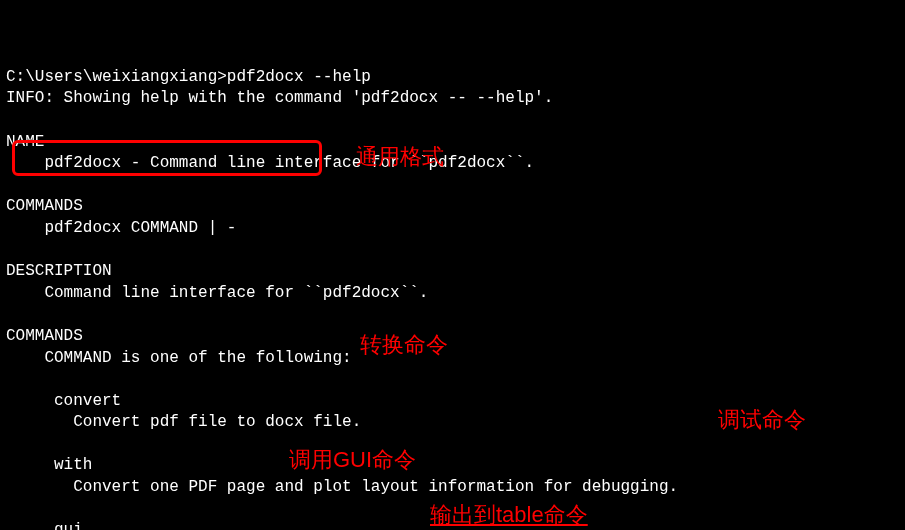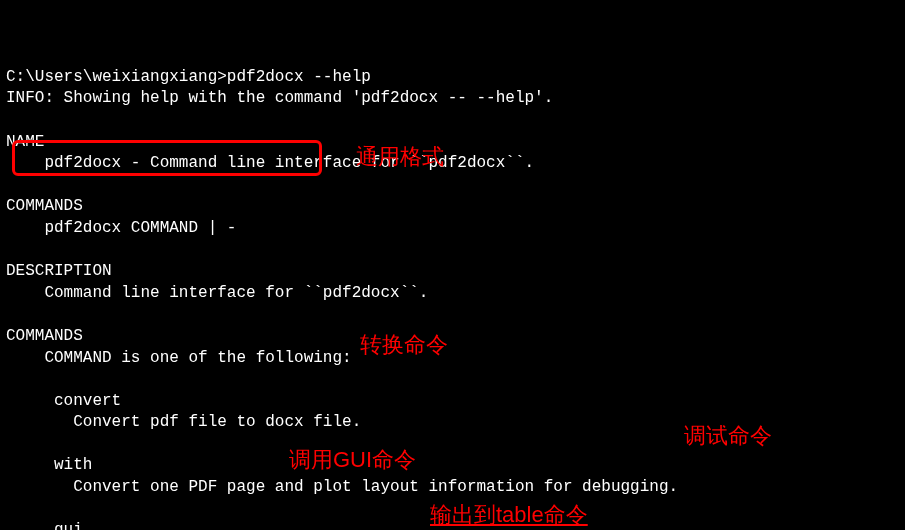--- a/index.html
+++ b/index.html
@@ -26,21 +26,21 @@
       position: absolute;
       color: #f00;
       font-family: "Microsoft YaHei", "SimHei", sans-serif;
       font-size: 22px;
       font-weight: 500;
       white-space: nowrap;
     }
     #box1 { left: 12px; top: 140px; width: 310px; height: 36px; }
     #lbl1 { left: 356px; top: 142px; }
     #lbl2 { left: 360px; top: 330px; }
-    #lbl3 { left: 684px; top: 405px; margin-top: 16px; }
+    #lbl3 { left: 718px; top: 405px; }
     #lbl4 { left: 289px; top: 445px; }
     #lbl5 { left: 430px; top: 500px; text-decoration: underline; }
   </style>
 </head>
 <body>
 
 
 <span><span>C:\Users\weixiangxiang&gt;</span><span>pdf2docx --help</span>
 <span>INFO: Showing help with the command 'pdf2docx -- --help'.</span>
 

